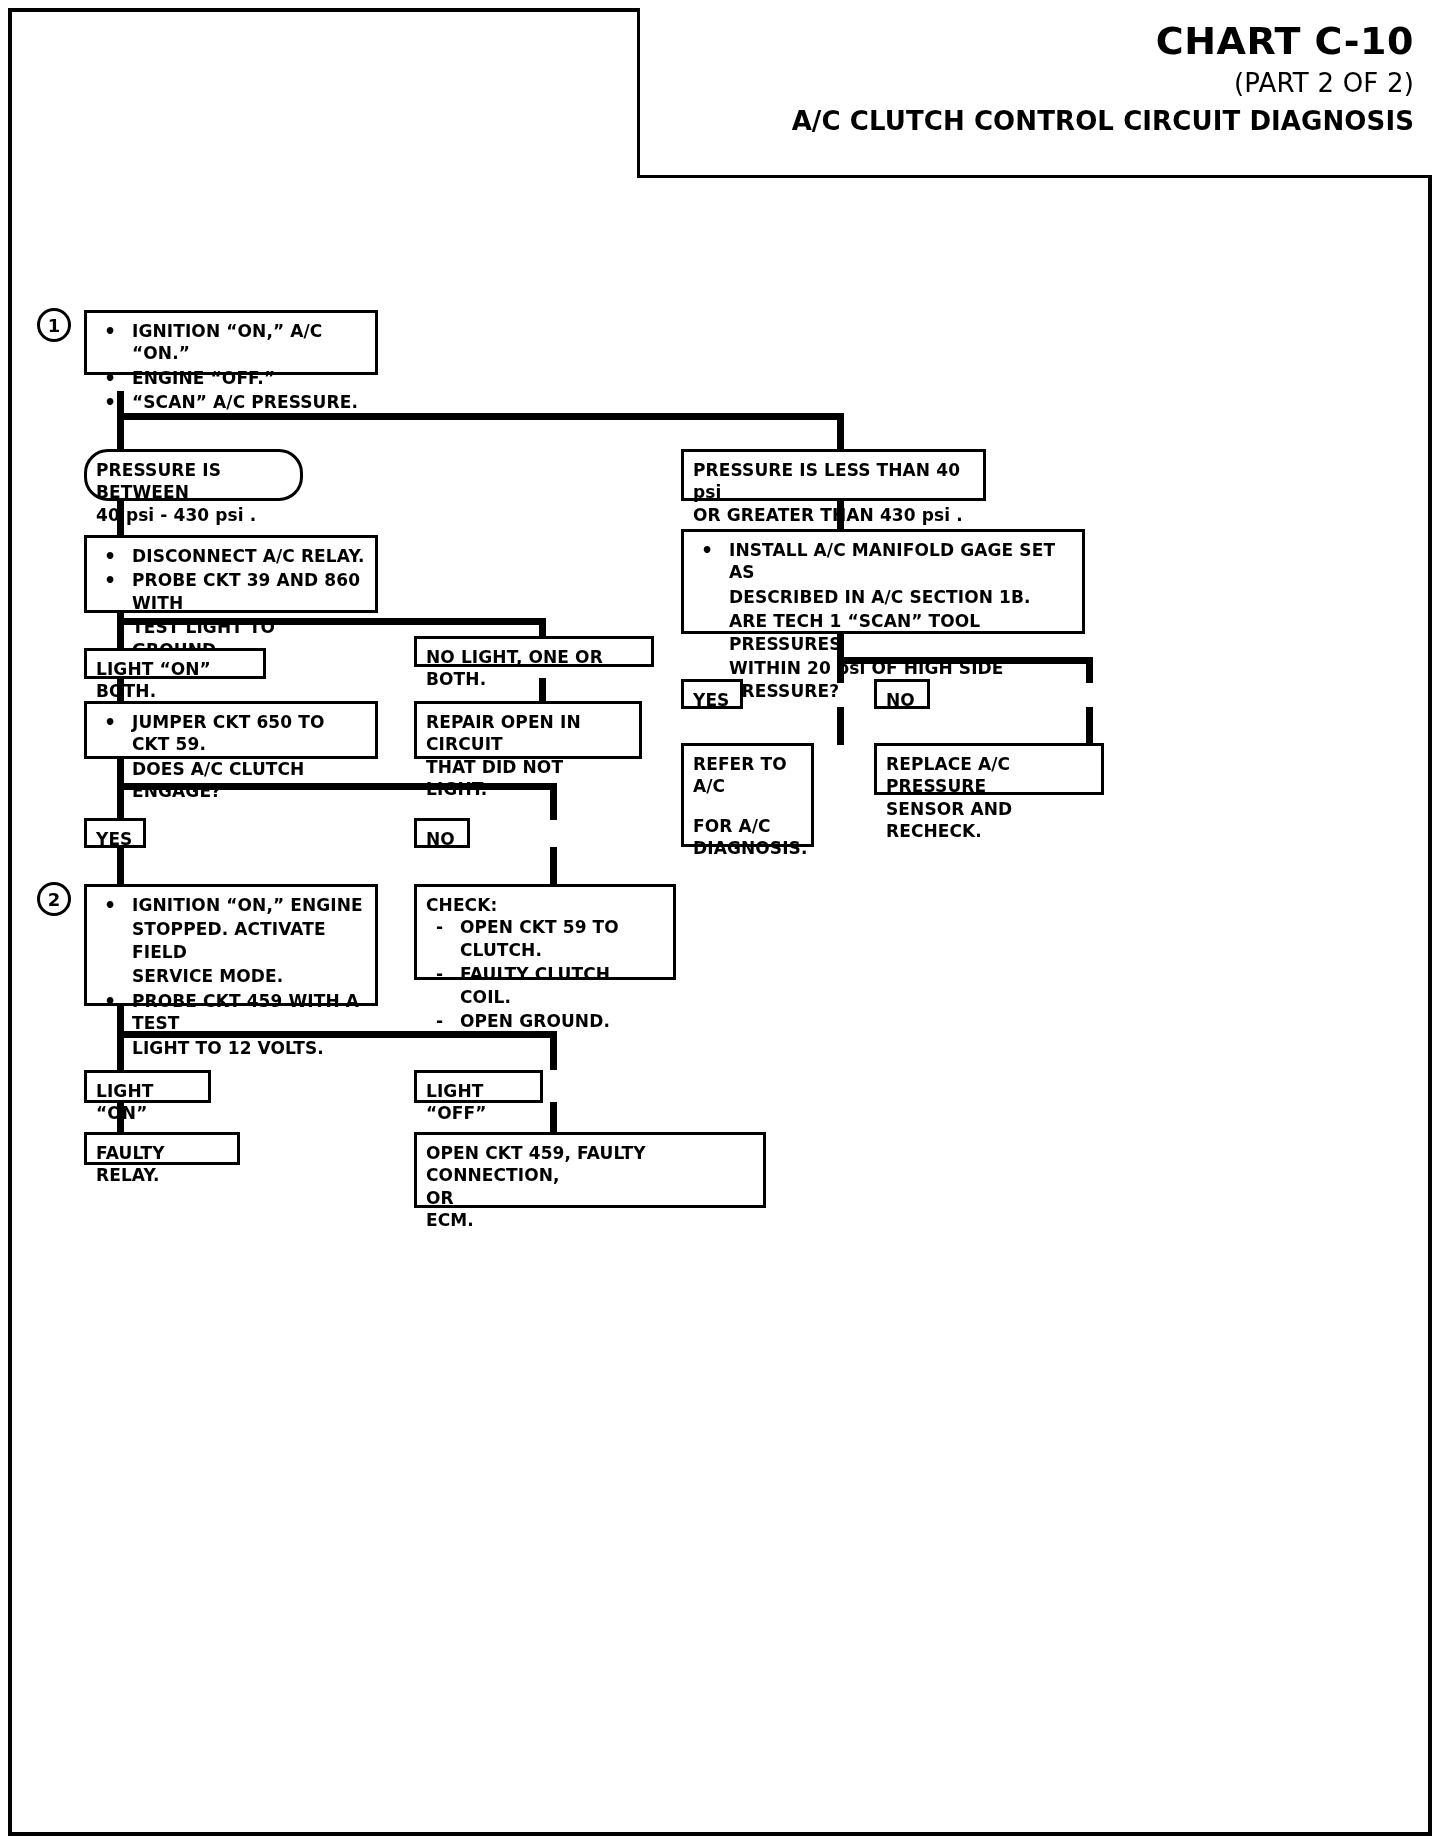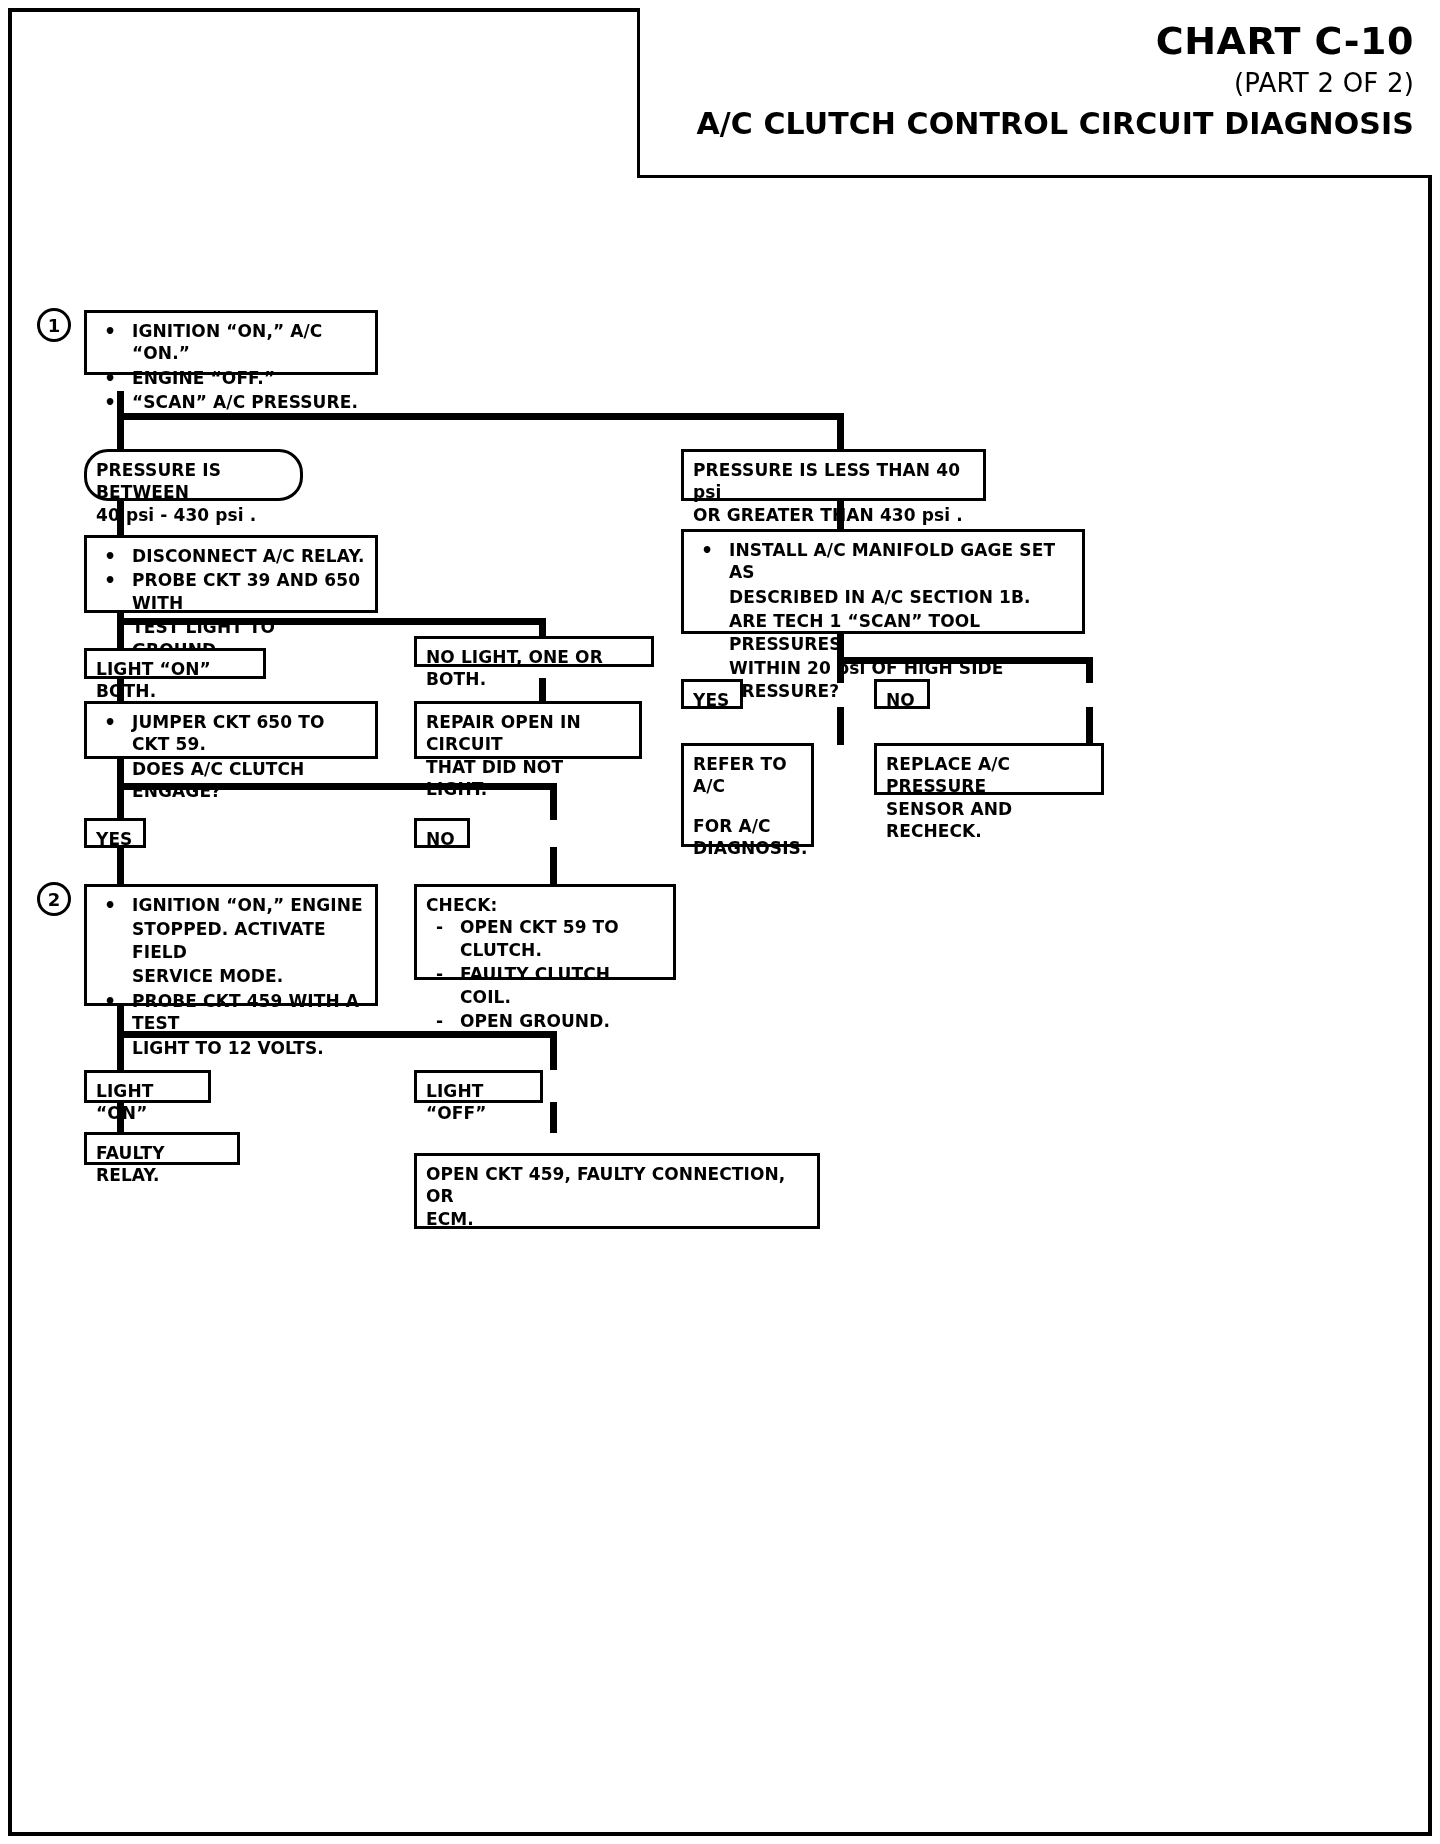--- a/index.html
+++ b/index.html
@@ -7,21 +7,21 @@
   #page{position:relative;width:1440px;height:1844px;background:#fff;overflow:hidden;}
 
   
   .page-border{position:absolute;left:8px;top:8px;width:1424px;height:1828px;border:4px solid #000;box-sizing:border-box;}
 
   
   .title-block{position:absolute;left:637px;top:8px;width:795px;height:170px;border:3px solid #000;border-top:none;border-right:none;box-sizing:border-box;background:#fff;}
   .title-inner{position:absolute;right:18px;top:14px;left:10px;text-align:right;}
   .t-chart{font-size:38px;font-weight:bold;letter-spacing:.5px;line-height:1.05;}
   .t-part{font-size:26px;font-weight:normal;margin-top:6px;letter-spacing:.2px;}
-  .t-sub{font-size:30px;font-weight:bold;margin-top:8px;letter-spacing:.1px;white-space:nowrap;}
+  .t-sub{font-size:26px;font-weight:bold;margin-top:8px;letter-spacing:.1px;white-space:nowrap;}
 
   
   .box{position:absolute;border:3px solid #000;background:#fff;box-sizing:border-box;
        font-size:17px;font-weight:bold;line-height:1.32;letter-spacing:.1px;padding:7px 9px;}
   .line{position:absolute;background:#000;}
   .circ{position:absolute;width:34px;height:34px;border:3px solid #000;border-radius:50%;
         box-sizing:border-box;font-size:18px;font-weight:bold;text-align:center;line-height:29px;background:#fff;}
 
   ul.bul{list-style:none;margin:0;padding:0;}
   ul.bul>li{position:relative;padding-left:36px;margin:0 0 2px 0;}
@@ -100,21 +100,21 @@
   </div>
 
   <div class="box" style="left:681px;top:449px;width:305px;height:52px;">
     <div class="plain">PRESSURE IS LESS THAN 40 psi</div>
     <div class="plain">OR GREATER THAN 430 psi .</div>
   </div>
 
   <div class="box" style="left:84px;top:535px;width:294px;height:78px;">
     <ul class="bul">
       <li>DISCONNECT A/C RELAY.</li>
-      <li>PROBE CKT 39 AND 650 WITH</li>
+      <li>PROBE CKT 39 AND 860 WITH</li>
       <li class="nob">TEST LIGHT TO GROUND.</li>
     </ul>
   </div>
 
   <div class="box" style="left:681px;top:529px;width:404px;height:105px;">
     <ul class="bul">
       <li>INSTALL A/C MANIFOLD GAGE SET AS</li>
       <li class="nob">DESCRIBED IN A/C SECTION 1B.</li>
       <li class="nob">ARE TECH 1 “SCAN” TOOL PRESSURES</li>
       <li class="nob">WITHIN 20 psi OF HIGH SIDE PRESSURE?</li>
@@ -188,19 +188,19 @@
   <div class="box" style="left:84px;top:1070px;width:127px;height:33px;">
     <div class="plain">LIGHT “ON”</div>
   </div>
   <div class="box" style="left:414px;top:1070px;width:129px;height:33px;">
     <div class="plain">LIGHT “OFF”</div>
   </div>
 
   <div class="box" style="left:84px;top:1132px;width:156px;height:33px;">
     <div class="plain">FAULTY RELAY.</div>
   </div>
-  <div class="box" style="left:414px;top:1132px;width:406px;height:76px;margin-top:21px;">
+  <div class="box" style="left:414px;top:1132px;width:352px;height:76px;">
     <div class="plain">OPEN CKT 459, FAULTY CONNECTION,</div>
     <div class="plain">OR</div>
     <div class="plain">ECM.</div>
   </div>
 
 </div>
 
 </body></html>

